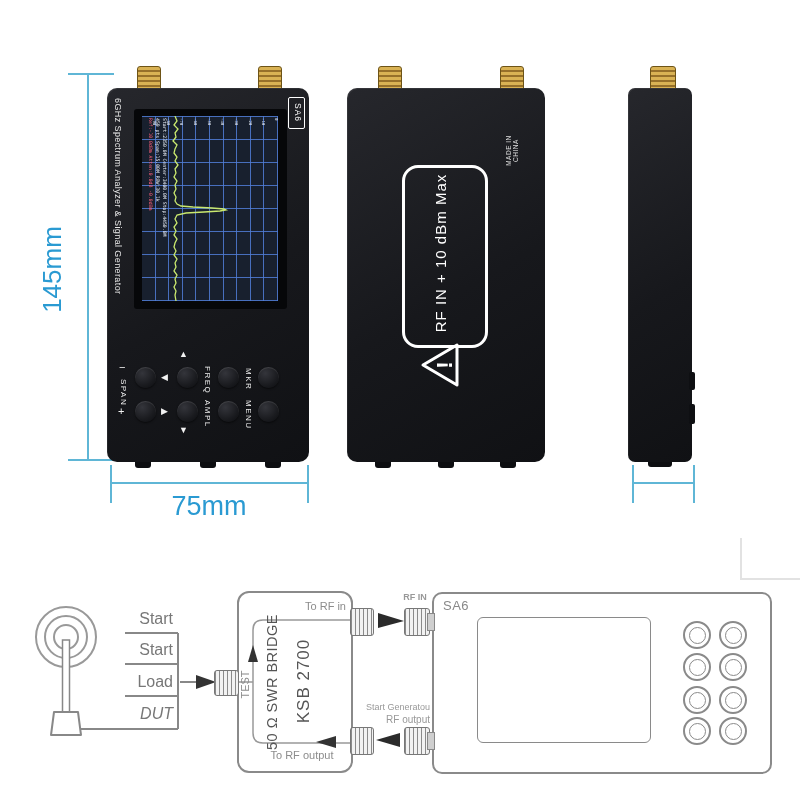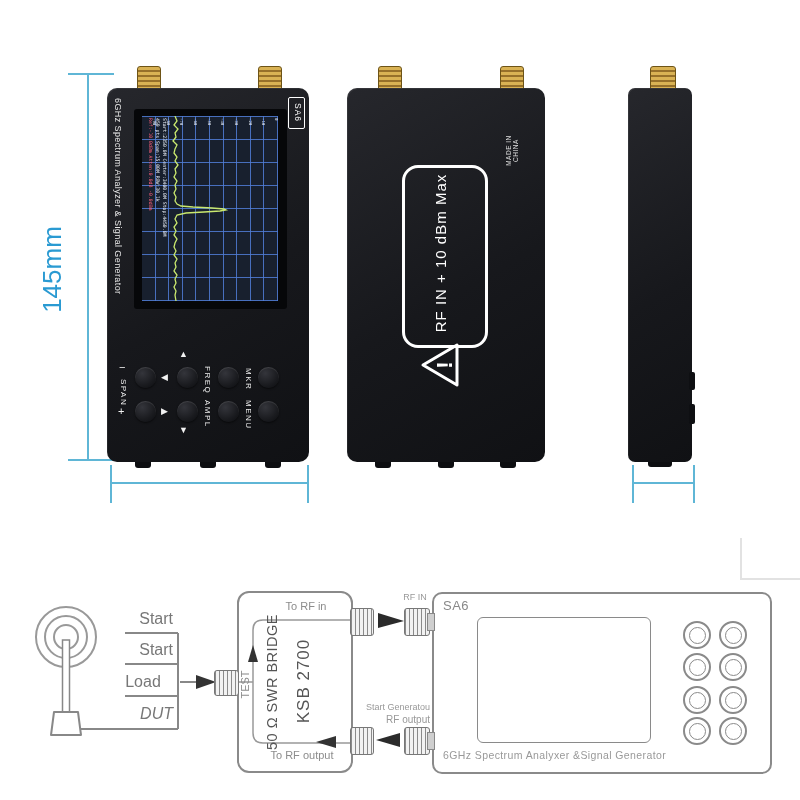--- a/index.html
+++ b/index.html
@@ -62,20 +62,21 @@
 <div class="stage">
 
   <div class="dim-line" style="left:68px;top:73px;width:46px;height:1.5px;"></div>
   <div class="dim-line" style="left:87px;top:73px;width:1.5px;height:387px;"></div>
   <div class="dim-line" style="left:68px;top:459px;width:46px;height:1.5px;"></div>
   <div class="dim-text rccw" style="left:-8px;top:254px;width:120px;font-size:26px;">145mm</div>
 
   <div class="dim-line" style="left:110px;top:465px;width:1.5px;height:38px;"></div>
   <div class="dim-line" style="left:307px;top:465px;width:1.5px;height:38px;"></div>
   <div class="dim-line" style="left:110px;top:482px;width:198px;height:1.5px;"></div>
+  <div class="dim-text" style="left:149px;top:491px;width:120px;">75mm</div>
 
   <div class="dim-line" style="left:632px;top:465px;width:1.5px;height:38px;"></div>
   <div class="dim-line" style="left:693px;top:465px;width:1.5px;height:38px;"></div>
   <div class="dim-line" style="left:632px;top:482px;width:62px;height:1.5px;"></div>
 
   <div class="sma" style="left:137px;top:66px;width:22px;height:26px;"></div>
   <div class="sma" style="left:258px;top:66px;width:22px;height:26px;"></div>
   <div class="body-dark" style="left:107px;top:88px;width:202px;height:374px;"></div>
   <div class="foot" style="left:135px;"></div>
   <div class="foot" style="left:200px;"></div>
@@ -182,30 +183,30 @@
   <div class="nut" style="left:214px;top:670px;width:23px;height:24px;"></div>
   <div class="nut" style="left:350px;top:608px;width:22px;height:26px;"></div>
   <div class="nut" style="left:404px;top:608px;width:24px;height:26px;"></div>
   <div class="collar" style="left:427px;top:613px;width:6px;height:16px;"></div>
   <div class="nut" style="left:350px;top:727px;width:22px;height:26px;"></div>
   <div class="nut" style="left:404px;top:727px;width:24px;height:26px;"></div>
   <div class="collar" style="left:427px;top:732px;width:6px;height:16px;"></div>
 
   <div class="dg-text" style="left:113px;top:610px;width:60px;text-align:right;font-size:16px;color:#777;">Start</div>
   <div class="dg-text" style="left:113px;top:641px;width:60px;text-align:right;font-size:16px;color:#777;">Start</div>
-  <div class="dg-text" style="left:113px;top:673px;width:60px;text-align:center;font-size:16px;color:#777;">Load</div>
+  <div class="dg-text" style="left:113px;top:673px;width:60px;text-align:right;font-size:16px;color:#777;">Load</div>
   <div class="dg-text" style="left:113px;top:705px;width:60px;text-align:right;font-size:16px;color:#777;font-style:italic;">DUT</div>
 
-  <div class="dg-text" style="left:266px;top:600px;width:80px;text-align:center;font-size:11px;">To RF in</div>
+  <div class="dg-text" style="left:266px;top:600px;width:80px;text-align:right;font-size:11px;">To RF in</div>
   <div class="dg-text" style="left:257px;top:749px;width:90px;text-align:center;font-size:11px;">To RF output</div>
   <div class="dg-text rccw" style="left:215px;top:678px;width:60px;height:13px;text-align:center;font-size:11px;">TEST</div>
   <div class="dg-text rccw" style="left:197px;top:674px;width:150px;height:16px;text-align:center;font-size:14.5px;color:#555;letter-spacing:.5px;">50 Ω SWR BRIDGE</div>
   <div class="dg-text rccw" style="left:228px;top:672px;width:150px;height:18px;text-align:center;font-size:17px;color:#555;letter-spacing:1px;">KSB 2700</div>
 
-  <div class="dg-text" style="left:393px;top:592px;width:44px;text-align:center;font-size:9px;color:#999;">RF IN</div>
+  <div class="dg-text" style="left:393px;top:592px;width:44px;text-align:center;font-size:9px;color:#999;font-weight:bold;">RF IN</div>
   <div class="dg-text" style="left:330px;top:702px;width:100px;text-align:right;font-size:9px;color:#999;">Start Generatou</div>
   <div class="dg-text" style="left:330px;top:714px;width:100px;text-align:right;font-size:10px;color:#999;">RF output</div>
 
   <div class="dg-text" style="left:443px;top:598px;font-size:13px;color:#888;letter-spacing:.5px;">SA6</div>
   <div class="knob" style="left:683px;top:621px;">
       <div class="knob-in"></div>
     </div>
   <div class="knob" style="left:719px;top:621px;">
       <div class="knob-in"></div>
     </div>
@@ -220,15 +221,14 @@
     </div>
   <div class="knob" style="left:719px;top:686px;">
       <div class="knob-in"></div>
     </div>
   <div class="knob" style="left:683px;top:717px;">
       <div class="knob-in"></div>
     </div>
   <div class="knob" style="left:719px;top:717px;">
       <div class="knob-in"></div>
     </div>
-  <div class="dg-text" style="left:443px;top:749px;font-size:10.5px;color:#999;letter-spacing:.4px;">6GHz Spectrum Analyxer &amp;Signal Generator</div>
 
 </div>
 
 </body></html>

